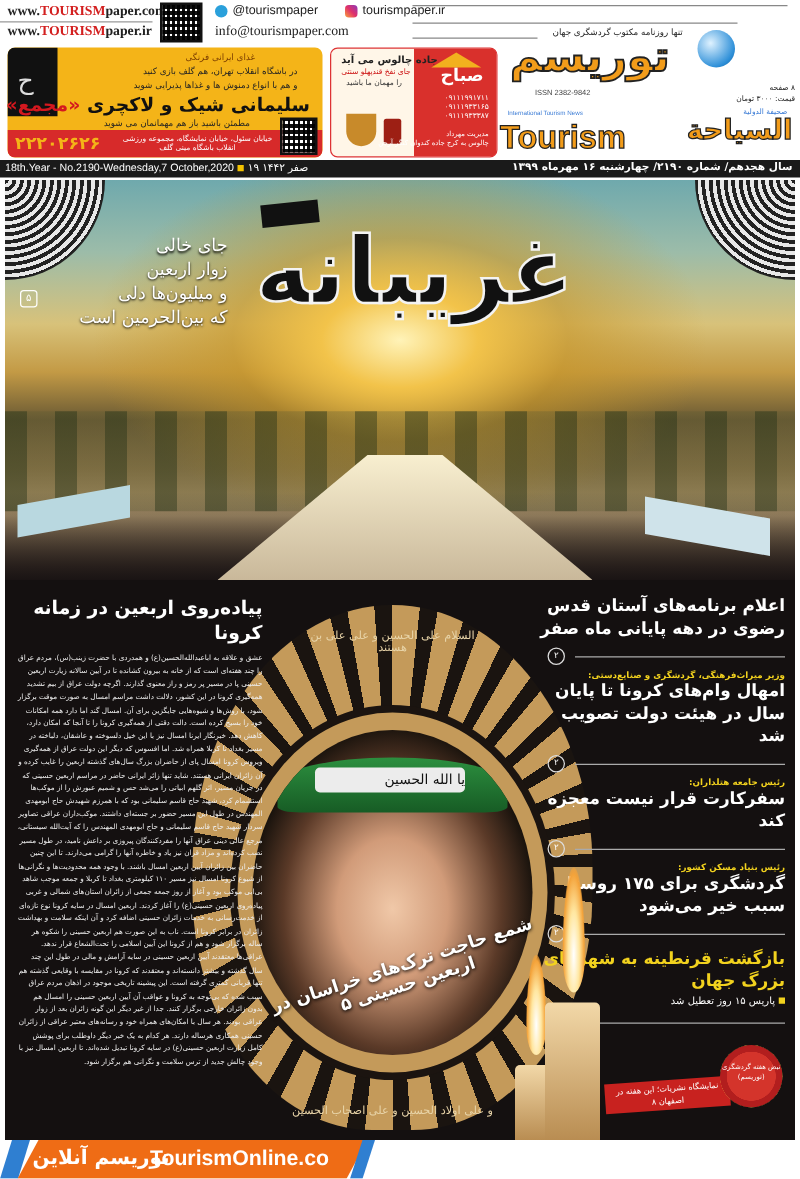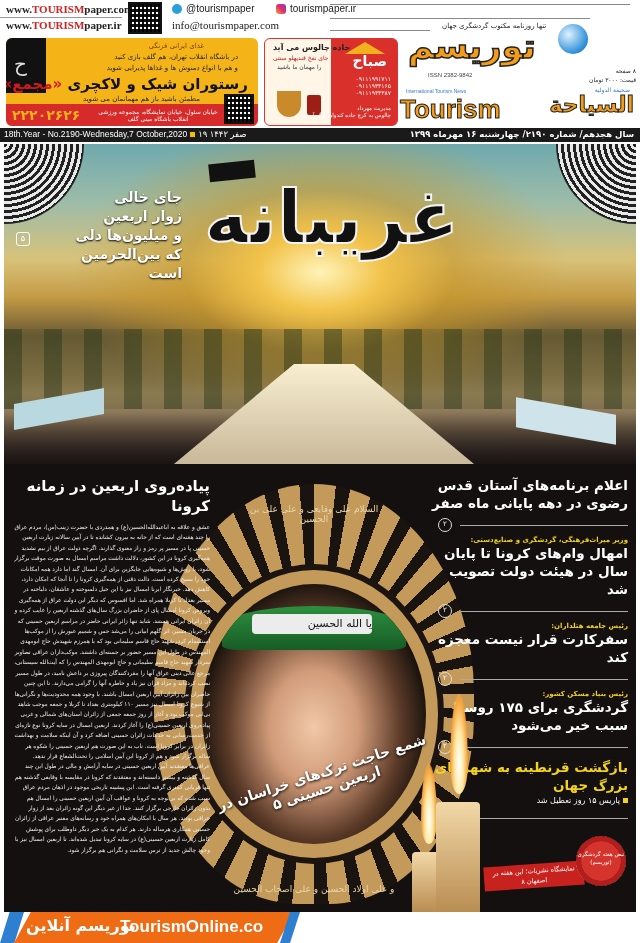--- a/index.html
+++ b/index.html
@@ -78,21 +78,21 @@
       linear-gradient(180deg, #6fa9ad 0%, #9cbca9 18%, #d8c27a 36%, #c39a45 48%, #6a5a34 60%, #8a7448 72%, #b69d73 84%, #5a4838 100%); }
   .hero .corner { position: absolute; top: 0; width: 80px; height: 80px; background: repeating-radial-gradient(circle at 0 0, #222 0 3px, #e8e8e8 3px 6px); }
   .hero .corner.l { left: 0; border-bottom-right-radius: 80px; }
   .hero .corner.r { right: 0; border-bottom-left-radius: 80px; background: repeating-radial-gradient(circle at 100% 0, #222 0 3px, #e8e8e8 3px 6px); }
   .hero .street { position: absolute; left: 170px; top: 220px; width: 300px; height: 100px; background: linear-gradient(180deg,#f8efd0,#c9b89a); clip-path: polygon(40% 0,60% 0,100% 100%,0 100%); }
   .hero .palms { position: absolute; left: 0; top: 185px; width: 632px; height: 80px; background: repeating-linear-gradient(90deg, rgba(50,60,30,0.6) 0 18px, rgba(90,90,50,0.3) 18px 40px); }
   .hero .awning-l { position: absolute; left: 10px; top: 252px; width: 90px; height: 26px; background: #b9d8e0; transform: skewY(-10deg); }
   .hero .awning-r { position: absolute; right: 20px; top: 262px; width: 100px; height: 30px; background: #cfe3ea; transform: skewY(10deg); }
   .hero-title { position: absolute; left: 200px; top: 30px; font-size: 74px; font-weight: bold; color: #111; -webkit-text-stroke: 2px #f3f3f3; direction: rtl; white-space: nowrap; }
   .hero-flag { position: absolute; left: 205px; top: 18px; width: 46px; height: 18px; background: #111; transform: rotate(-6deg); }
-  .hero-side { position: absolute; left: 48px; top: 44px; width: 130px; color: #fff; font-size: 14px; font-weight: bold; text-align: right; direction: rtl; line-height: 19px; text-shadow: 0 1px 2px #000; }
+  .hero-side { position: absolute; left: 48px; top: 44px; width: 130px; color: #fff; font-size: 14px; font-weight: normal; text-align: right; direction: rtl; line-height: 19px; text-shadow: 0 1px 2px #000; }
   .page-badge { position: absolute; left: 12px; top: 88px; width: 14px; height: 14px; border: 1px solid #fff; border-radius: 3px; color: #fff; font-size: 8px; text-align: center; line-height: 12px; }
 
   
   .lower { position: absolute; left: 4px; top: 464px; width: 632px; height: 448px; background: #141010; overflow: hidden; }
   .medallion { position: absolute; left: 150px; top: 20px; width: 320px; height: 420px; border-radius: 50% 50% 45% 45%; background:
       repeating-conic-gradient(from 0deg at 50% 50%, #c49a5a 0 6deg, #1a1410 6deg 10deg);
       }
   .medallion-inner { position: absolute; left: 180px; top: 100px; width: 260px; height: 300px; border-radius: 50%; background: #c49a5a; border: 6px solid #1b1410; }
   .portrait { position: absolute; left: 198px; top: 120px; width: 224px; height: 260px; border-radius: 50%; overflow: hidden;
       background: radial-gradient(ellipse at 50% 55%, #f0c8a8 0%, #d19b79 28%, #5b3a28 55%, #0e0c08 75%); }
@@ -158,21 +158,21 @@
   <div class="rule" style="left:330px;top:18px;width:260px"></div>
   <div class="rule" style="left:330px;top:30px;width:100px"></div>
 
   <div class="ad-rest">
     <div class="logo-box">
         <span>ح</span>
       </div>
     <div class="tagline">غذای ایرانی فرنگی</div>
     <div class="line1">در باشگاه انقلاب تهران، هم گلف بازی کنید</div>
     <div class="line2">و هم با انواع دمنوش ها و غذاها پذیرایی شوید</div>
-    <div class="title"><span>رستوران شیک و لاکچری</span> <span class="red">«مجمع»</span></div>
+    <div class="title"><span>سلیمانی شیک و لاکچری</span> <span class="red">«مجمع»</span></div>
     <div class="sub">مطمئن باشید باز هم مهمانمان می شوید</div>
     <div class="bar">
       <div class="phone">۲۲۲۰۲۶۲۶</div>
       <div class="addr">خیابان سئول، خیابان نمایشگاه، مجموعه ورزشی انقلاب باشگاه مینی گلف</div>
     </div>
     <div class="qr qr-ad"></div>
   </div>
 
   <div class="ad-tea">
     <div class="t1">جاده چالوس می آید</div>
@@ -230,21 +230,21 @@
     <div>زوار اربعین</div>
     <div>و میلیون‌ها دلی</div>
     <div>که بین‌الحرمین است</div>
   </div>
   <div class="page-badge">۵</div>
 </div>
 
 <div class="lower">
   <div class="medallion"></div>
   <div class="medallion-inner"></div>
-  <div class="arc-top">السلام علی وقایعی و علی علی بن الحسین</div>
+  <div class="arc-top">السلام علی الحسین و علی علی بن هستند</div>
   <div class="portrait">
     <div class="band"></div>
     <div class="band-text">یا الله الحسین</div>
   </div>
   <div class="portrait-caption"><span>شمع حاجت ترک‌های خراسان در اربعین حسینی</span> <span>۵</span></div>
   <div class="arc-bottom">و علی اولاد الحسین و علی اصحاب الحسین</div>
 
   <div class="left-col">
     <h2>پیاده‌روی اربعین در زمانه کرونا</h2>
     <div class="body">عشق و علاقه به اباعبدالله‌الحسین(ع) و همدردی با حضرت زینب(س)، مردم عراق را چند هفته‌ای است که از خانه به بیرون کشانده تا در آیین سالانه زیارت اربعین حسینی پا در مسیر پر رمز و راز معنوی گذارند. اگرچه دولت عراق از بیم تشدید همه‌گیری کرونا در این کشور، دلالت داشت مراسم امسال به صورت موقت برگزار شود، با روش‌ها و شیوه‌هایی جایگزین برای آن. امسال گند اما دارد همه امکانات خود را بسیج کرده است. دالت دقتی از همه‌گیری کرونا را تا آنجا که امکان دارد، کاهش دهد. خبرنگار ایرنا امسال نیز با این خیل دلسوخته و عاشقان، دلباخته در مسیر بغداد تا کربلا همراه شد. اما افسوس که دیگر این دولت عراق از همه‌گیری ویروس کرونا امسال پای از حاضران بزرگ سال‌های گذشته اربعین را غایب کرده و آن زائران ایرانی هستند. شاید تنها زائر ایرانی حاضر در مراسم اربعین حسینی که در جریان مسیر، اثر گلهم ابیاتی را می‌شد حس و شمیم عبورش را از موکب‌ها استشمام کرد، شهید حاج قاسم سلیمانی بود که با همرزم شهیدش حاج ابومهدی المهندس در طول این مسیر حضور بر جسته‌ای داشتند. موکب‌داران عراقی تصاویر سردار شهید حاج قاسم سلیمانی و حاج ابومهدی المهندس را که آیت‌الله سیستانی، مرجع عالی دینی عراق آنها را مفرد‌کنندگان پیروزی بر داعش نامید، در طول مسیر نصب کرده‌اند و مزاد قران نیز یاد و خاطره آنها را گرامی می‌دارند. تا این چنین حاضران بین زائران آیین اربعین امسال باشند. با وجود همه محدودیت‌ها و نگرانی‌ها از شیوع کرونا امسال نیز مسیر ۱۱۰ کیلومتری بغداد تا کربلا و جمعه موجب شاهد بی‌ابی موکب بود و آغاز از روز جمعه جمعی از زائران استان‌های شمالی و غربی پیاده‌روی اربعین حسینی(ع) را آغاز کردند. اربعین امسال در سایه کرونا نوع تازه‌ای از خدمت‌رسانی به خدمات زائران حسینی اضافه کرد و آن اینکه سلامت و بهداشت زائران در برابر کرونا است. ناب به این صورت هم اربعین حسینی را شکوه هر ساله برگزار شود و هم از کرونا این آیین اسلامی را تحت‌الشعاع قرار ندهد. عراقی‌ها معتقدند آیین اربعین حسینی در سایه آرامش و مالی در طول این چند سال گذشته و بیشتر دانسته‌اند و معتقدند که کرونا در مقایسه با وقایعی گذشته هم تنها قربانی کمتری گرفته است. این پیشینه تاریخی موجود در اذهان مردم عراق سبب شده که بی‌توجه به کرونا و عواقب آن آیین اربعین حسینی را امسال هم بدون زائران خارجی برگزار کنند. جدا از غیر دیگر این گونه زائران بعد از زوار عراقی بودند. هر سال با امکان‌های همراه خود و رسانه‌های معتبر عراقی از زائران حسینی همکاری هرساله دارند. هر کدام به یک خبر دیگر داوطلب برای پوشش کامل زیارت اربعین حسینی(ع) در سایه کرونا تبدیل شده‌اند. تا اربعین امسال نیز با وجود چالش جدید از ترس سلامت و نگرانی هم برگزار شود.</div>

